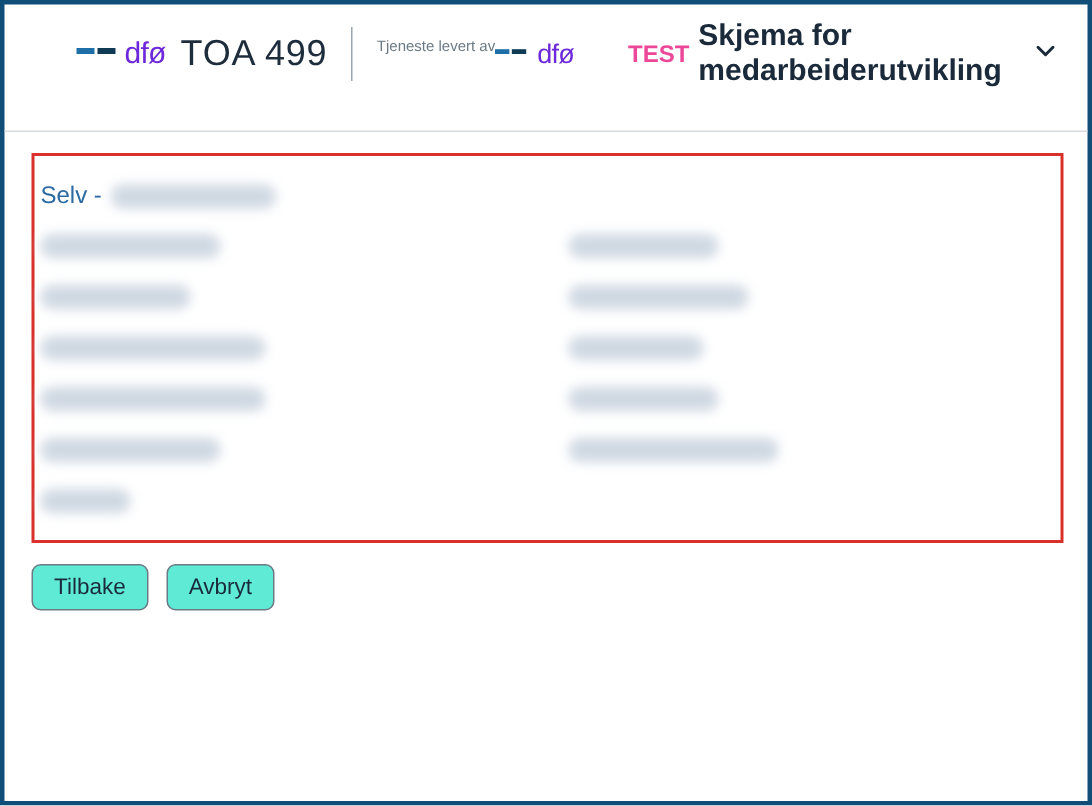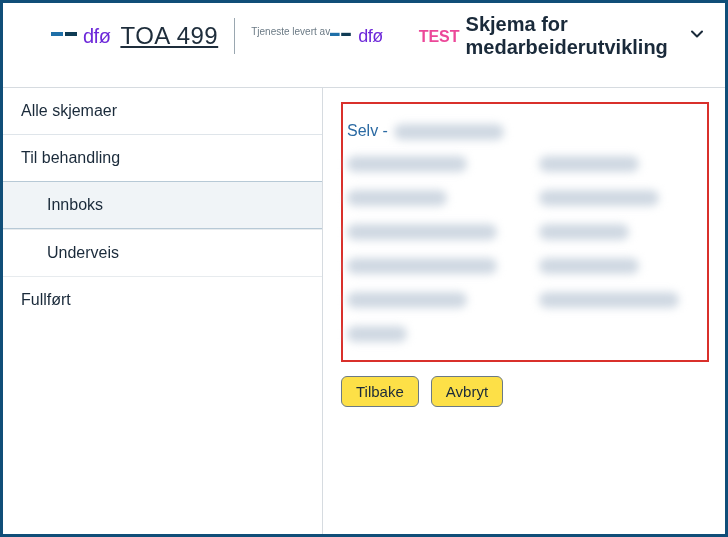--- a/index.html
+++ b/index.html
@@ -14,21 +14,21 @@
     .brand-row {
       display: flex; align-items: center; gap: 6px;
       padding: 10px 20px 4px 48px;
     }
     .logo-mark {
       width: 26px; height: 12px; position: relative; display: inline-block;
     }
     .logo-mark .bar1 { position:absolute; left:0; top:2px; width:12px; height:4px; background:#1e6fa8; }
     .logo-mark .bar2 { position:absolute; left:14px; top:2px; width:12px; height:4px; background:#0f3b54; }
     .logo-word { font-size: 20px; font-weight: 400; color:#6d28d9; letter-spacing:-0.5px; }
-    .logo-sub  { font-size: 24px; font-weight: 300; letter-spacing: 0.5px; color:#1e2d3b; margin-left:4px;text-decoration:underline; }
+    .logo-sub  { font-size: 24px; font-weight: 300; letter-spacing: 0.5px; color:#1e2d3b; margin-left:4px; }
     .divider-v { width:1px; height:36px; background:#9aa7b0; margin: 0 10px; }
     .tj-block  { display:flex; flex-direction:row; line-height:1; }
     .tj-caption { font-size:10px; color:#6b7a85; margin-bottom:2px; }
     .tj-row { display:flex; align-items:center; gap:2px; }
     .tj-test { font-size:16px; font-weight:700; color:#ec4899; align-self:flex-end; margin-left:36px; margin-top:-2px; }
     .title-block {
       flex:1; display:flex; justify-content:flex-end; align-items:center; gap:8px;
     }
     .title-text { font-size: 20px; font-weight:700; color:#1a2a3a; }
     .chevron { font-size:16px; color:#1a2a3a; }
@@ -78,21 +78,21 @@
     .blurred.w-140 { width: 140px; }
     .blurred.w-150 { width: 150px; }
     .blurred.w-90  { width: 90px; }
     .blurred.w-60  { width: 60px; }
     .self-blur {
       display:inline-block; vertical-align:middle;
       background:#cfd8e2; width:110px; height:16px; border-radius:10px; filter:blur(4px); margin-left:2px;
     }
     .actions { display:flex; gap:12px; margin-top:14px; }
     .btn {
-      border:1px solid #6b7a85; background:#fde047; color:#1a2a3a;
+      border:1px solid #6b7a85; background:#5eead4; color:#1a2a3a;
       border-radius:6px; padding:6px 14px; font-size:15px;
       font-weight:500; cursor:pointer;
     }
   </style>
 </head>
 <body>
 
 <div class="app">
 
   <div class="brand-row">
@@ -125,27 +125,20 @@
           </svg>
       </span>
     </div>
   </div>
 
   <div class="tabs-row">
   </div>
 
   <div class="body-row">
 
-    <div class="sidebar">
-      <div class="side-item">Alle skjemaer</div>
-      <div class="side-item side-group-open">Til behandling</div>
-      <div class="side-item side-sub active">Innboks</div>
-      <div class="side-item side-sub">Underveis</div>
-      <div class="side-item">Fullført</div>
-    </div>
 
     <div class="main-pane">
 
       <div class="person-box">
         <div class="self-line">
           <span>Selv - </span><span class="self-blur"></span>
         </div>
         <div class="person-grid">
           <div class="blurred w-120"></div>
           <div class="blurred w-100"></div>

